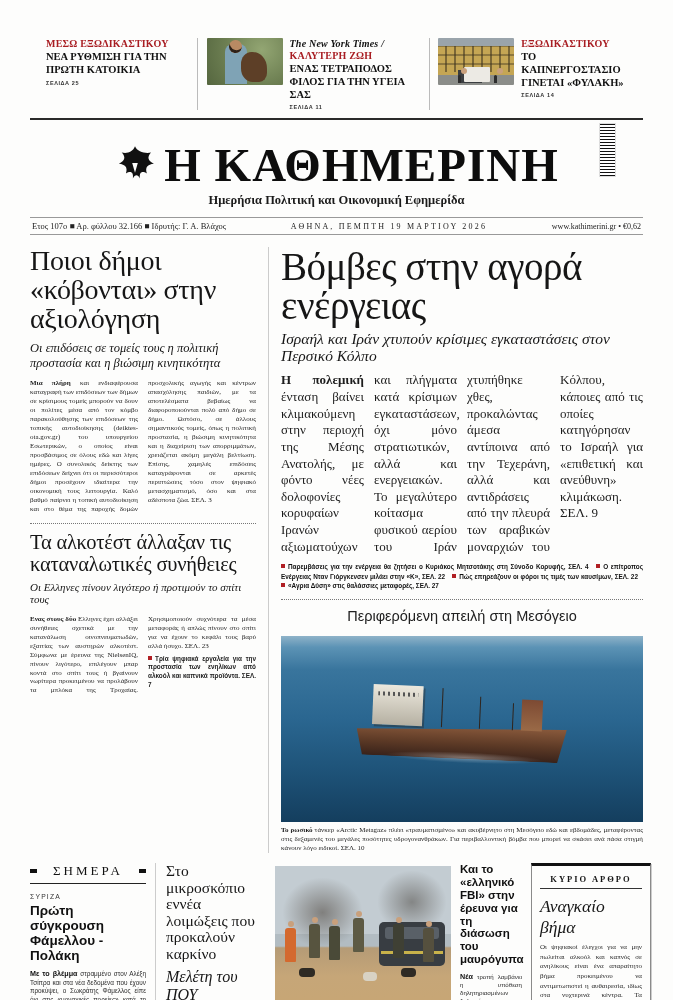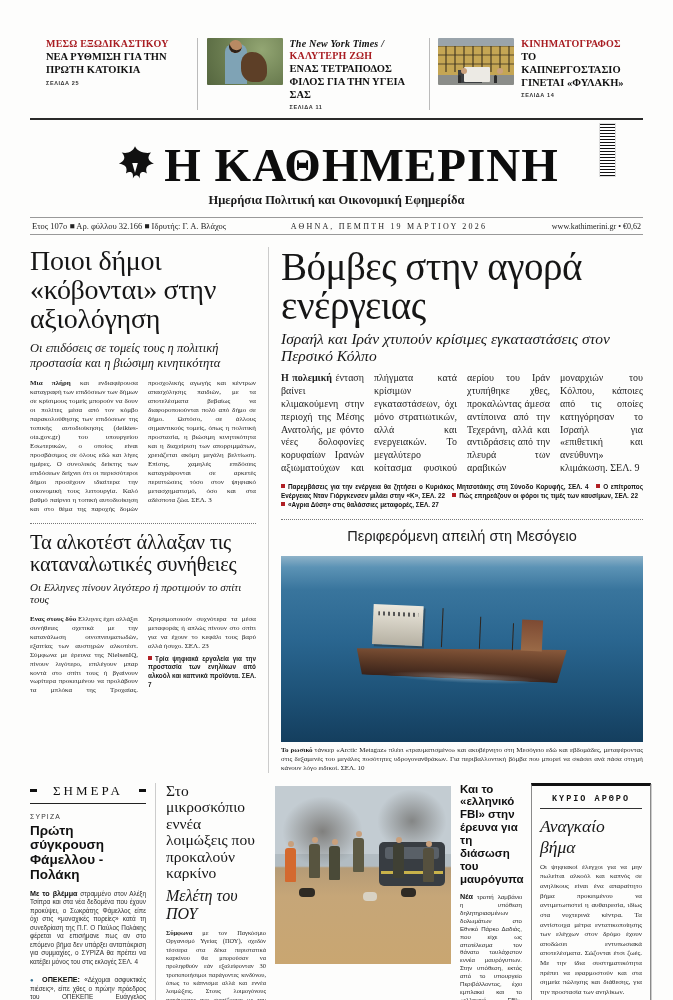--- a/index.html
+++ b/index.html
@@ -57,21 +57,21 @@
   .col-main{flex:1;padding-left:12px;min-width:0;}
   .h1-left{font-size:28px;line-height:1.03;font-weight:400;letter-spacing:-.3px;margin:0;}
   .deck{font-style:italic;font-size:12.5px;line-height:1.18;margin-top:7px;}
   .body2{column-count:2;column-gap:10px;font-size:7px;line-height:1.28;margin-top:9px;color:#1d1d1d;}
   .h2-left{font-size:20.5px;line-height:1.07;font-weight:400;letter-spacing:-.2px;margin:0;}
   .deck-sm{font-style:italic;font-size:11px;line-height:1.15;margin-top:5px;}
   .ref-red{font-family:"Liberation Sans",sans-serif;font-weight:700;font-size:6.4px;line-height:1.35;margin-top:4px;}
   .sq{display:inline-block;width:4px;height:4px;background:#b01f24;margin-right:3px;vertical-align:1px;}
   .h1-main{font-size:39px;line-height:1;font-weight:400;letter-spacing:-.5px;margin:0;}
   .deck-main{font-style:italic;font-size:15.5px;line-height:1.1;margin-top:5px;}
-  .body4{column-count:4;column-gap:10px;font-size:10px;line-height:1.28;margin-top:8px;color:#1d1d1d;}
+  .body4{column-count:4;column-gap:10px;font-size:13px;line-height:1.28;margin-top:8px;color:#1d1d1d;}
   .refs{margin-top:7px;font-family:"Liberation Sans",sans-serif;font-weight:700;
         font-size:6.4px;line-height:1.45;color:#111;}
   .refs .ref{margin-right:5px;}
   .photo-title{font-family:"Liberation Sans",sans-serif;font-size:14.5px;text-align:center;margin:5px 0 12px;color:#222;}
   .caption{font-size:7px;line-height:1.28;margin-top:4px;color:#1d1d1d;}
 
   
   .ship-photo{height:186px;position:relative;overflow:hidden;
        background:linear-gradient(180deg,#8fb3c9 0,#5c93b5 6%,#39759d 18%,#2a6690 45%,#1d5176 75%,#143e5e 100%);}
   .ship{position:absolute;left:21%;top:30%;width:58%;height:36%;transform:rotate(2.5deg);}
@@ -115,21 +115,21 @@
   .hunters .veh:before{content:"";position:absolute;left:6px;top:5px;width:54px;height:12px;background:#596067;border-radius:3px;}
   .hunters .veh:after{content:"";position:absolute;left:2px;bottom:12px;width:62px;height:3px;background:#c8b24a;}
   .fig{position:absolute;width:11px;height:34px;border-radius:3px 3px 1px 1px;}
   .fig:before{content:"";position:absolute;left:2.5px;top:-7px;width:6px;height:6px;border-radius:50%;background:#c9a07c;}
   .dogfig{position:absolute;height:9px;border-radius:4px;background:#2e2a24;}
   .fbi{width:62px;flex:none;}
   .fbi-h{font-family:"Liberation Sans",sans-serif;font-weight:700;font-size:11.5px;line-height:1.12;margin:0;color:#101010;}
   .fbi-body{font-family:"Liberation Sans",sans-serif;font-size:6.1px;line-height:1.3;margin-top:6px;color:#2a2a2a;}
   .editorial{width:120px;flex:none;margin-left:auto;}
   .ed-box{border:1px solid #8a8a8a;border-top:3.5px solid #111;padding:8px 8px 10px;box-shadow:1px 1px 0 #ccc;}
-  .ed-h{font-family:Liberation Mono, monospace;font-weight:700;font-size:8.5px;letter-spacing:2px;
+  .ed-h{font-family:Liberation Serif, serif;font-weight:700;font-size:8.5px;letter-spacing:2px;
        text-align:center;border-bottom:1px solid #333;padding-bottom:4px;}
   .ed-title{font-style:italic;font-size:17.5px;font-weight:400;margin:7px 0 5px;}
   .ed-body{font-size:7px;line-height:1.38;color:#1d1d1d;}
   .man-head{position:absolute;left:52px;top:22px;width:17px;height:18px;border-radius:50% 50% 45% 45%;
        background:#b97e54;box-shadow:0 -5px 0 0 #241812 inset;transform:rotate(18deg);}
 </style>
 </head>
 <body>
 
 <div class="page">
@@ -157,21 +157,21 @@
     </div>
     <div class="vdiv"></div>
     <div class="promo">
       <div class="promo-photo factory-photo">
         <div class="windows"></div>
         <div class="truck"></div>
         <div class="fig" style="left:20px;"></div>
         <div class="fig" style="left:56px;"></div>
       </div>
       <div>
-        <div class="promo-kicker">ΚΙΝΗΜΑΤΟΓΡΑΦΟΣ</div>
+        <div class="promo-kicker">ΕΞΩΔΙΚΑΣΤΙΚΟΥ</div>
         <div class="promo-title">ΤΟ ΚΑΠΝΕΡΓΟΣΤΑΣΙΟ ΓΙΝΕΤΑΙ «ΦΥΛΑΚΗ»</div>
         <div class="promo-page">ΣΕΛΙΔΑ 14</div>
       </div>
     </div>
   </header>
   <div class="topbar-rule"></div>
 
   <div class="masthead">
     <div class="masthead-row">
       <span>

